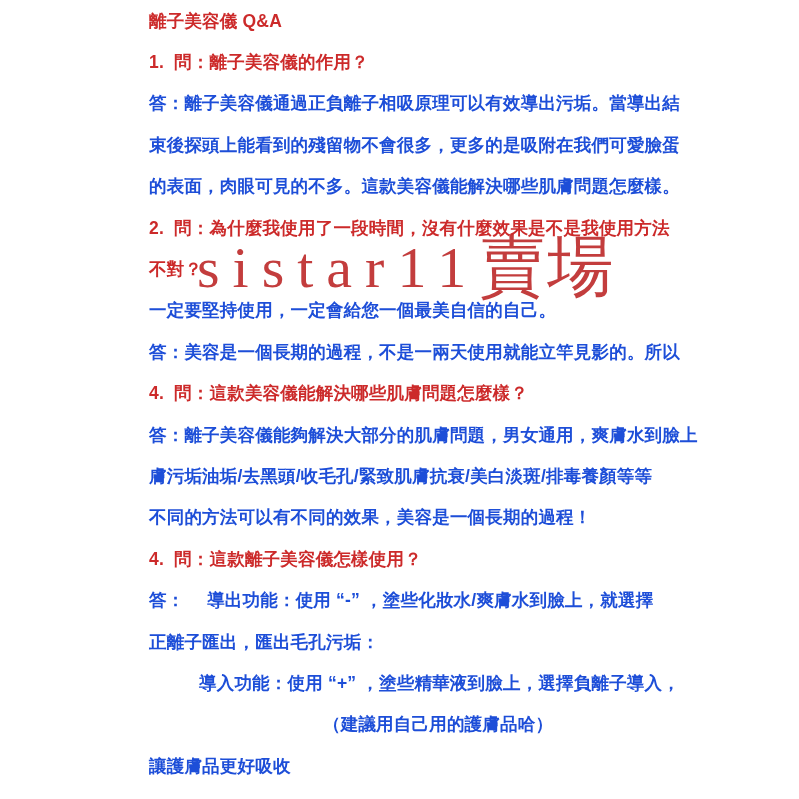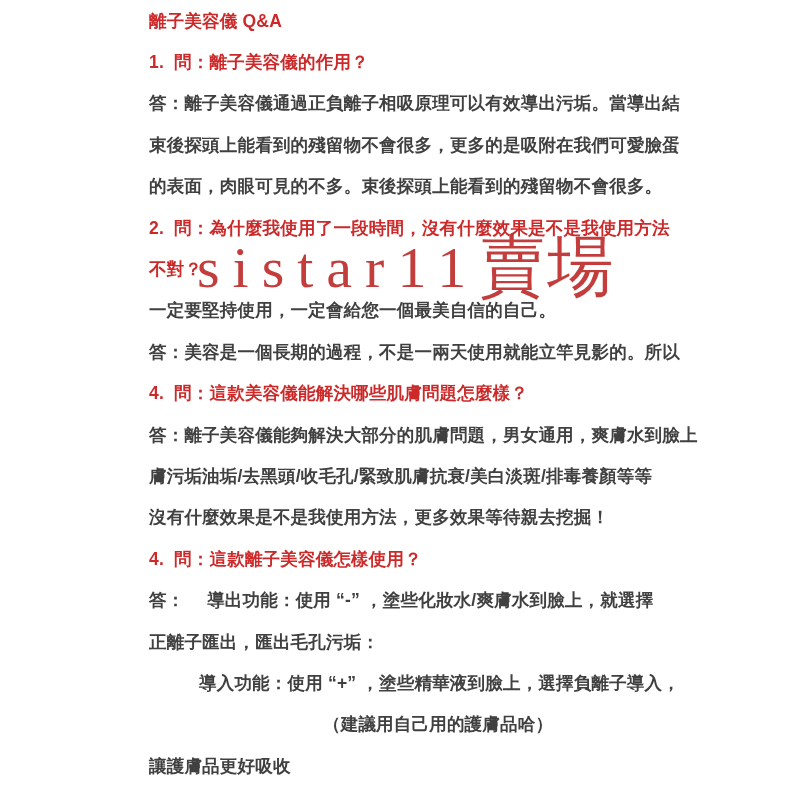--- a/index.html
+++ b/index.html
@@ -19,21 +19,21 @@
   }
 
   .line {
     height:41.4px;
     display:flex;
     align-items:center;
     white-space:pre;
     font-size:17.5px;
     font-weight:700;
     letter-spacing:0.2px;
-    color:#404040;
+    color:#1d4ed8;
   }
   .line.red { color:#cc2a2a; }
   .line.indent-1 { padding-left:50px; }
   .line.indent-2 { padding-left:174px; }
 
   .watermark {
     position:absolute;
     left:197px; top:222px;
     display:flex;
     align-items:center;
@@ -63,31 +63,31 @@
     <span class="wm-latin">sistar11</span>
     <span class="wm-cjk">賣場</span>
   </div>
 
   <div class="doc-flow">
     <div class="line red">離子美容儀 Q&amp;A</div>
 
     <div class="line red">1.  問：離子美容儀的作用？</div>
     <div class="line">答：離子美容儀通過正負離子相吸原理可以有效導出污垢。當導出結</div>
     <div class="line">束後探頭上能看到的殘留物不會很多，更多的是吸附在我們可愛臉蛋</div>
-    <div class="line">的表面，肉眼可見的不多。束後探頭上能看到的殘留物不會很多。</div>
+    <div class="line">的表面，肉眼可見的不多。這款美容儀能解決哪些肌膚問題怎麼樣。</div>
 
     <div class="line red">2.  問：為什麼我使用了一段時間，沒有什麼效果是不是我使用方法</div>
     <div class="line red">不對？</div>
     <div class="line">一定要堅持使用，一定會給您一個最美自信的自己。</div>
     <div class="line">答：美容是一個長期的過程，不是一兩天使用就能立竿見影的。所以</div>
 
     <div class="line red">4.  問：這款美容儀能解決哪些肌膚問題怎麼樣？</div>
     <div class="line">答：離子美容儀能夠解決大部分的肌膚問題，男女通用，爽膚水到臉上</div>
     <div class="line">膚污垢油垢/去黑頭/收毛孔/緊致肌膚抗衰/美白淡斑/排毒養顏等等</div>
-    <div class="line">沒有什麼效果是不是我使用方法，更多效果等待親去挖掘！</div>
+    <div class="line">不同的方法可以有不同的效果，美容是一個長期的過程！</div>
 
     <div class="line red">4.  問：這款離子美容儀怎樣使用？</div>
     <div class="line">答：　 導出功能：使用 “-” ，塗些化妝水/爽膚水到臉上，就選擇</div>
     <div class="line">正離子匯出，匯出毛孔污垢：</div>
     <div class="line indent-1">導入功能：使用 “+” ，塗些精華液到臉上，選擇負離子導入，</div>
     <div class="line indent-2">（建議用自己用的護膚品哈）</div>
     <div class="line">讓護膚品更好吸收</div>
   </div>
 
 </div>

